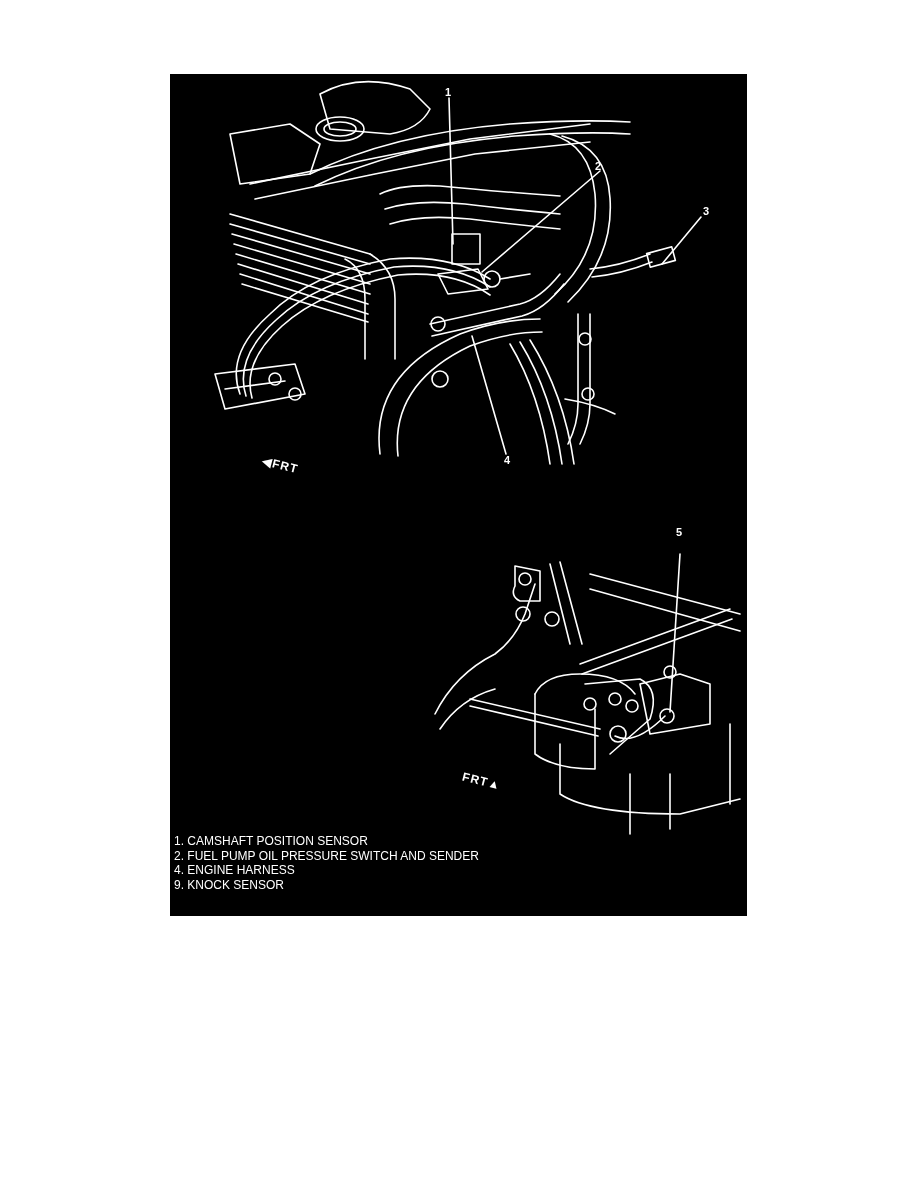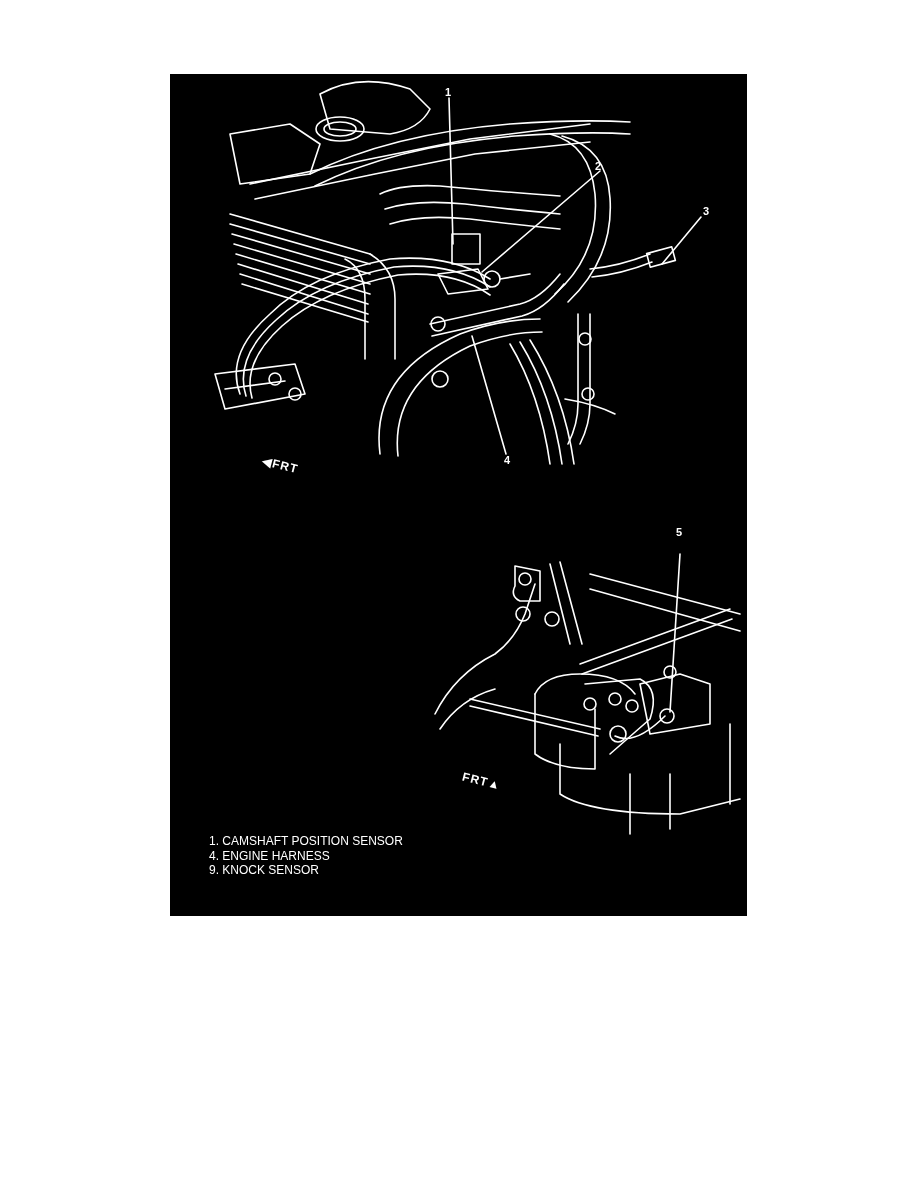--- a/index.html
+++ b/index.html
@@ -1,21 +1,21 @@
 <!DOCTYPE html>
 <html><head>
 <meta charset="utf-8">
 <style>
   html,body{margin:0;padding:0;background:#ffffff;}
   body{width:918px;height:1188px;position:relative;overflow:hidden;font-family:"Liberation Sans",sans-serif;}
   .panel{position:absolute;left:170px;top:74px;width:577px;height:842px;background:#000000;overflow:hidden;}
   .panel svg{position:absolute;left:0;top:0;}
   .callout{position:absolute;color:#ffffff;font-size:11px;font-weight:bold;font-family:"Liberation Sans",sans-serif;}
   .frt{position:absolute;color:#ffffff;font-size:12px;font-weight:bold;font-family:"Liberation Sans",sans-serif;letter-spacing:1px;}
-  .legend{position:absolute;left:4px;top:760px;color:#ffffff;font-size:12px;line-height:14.5px;font-family:"Liberation Sans",sans-serif;margin-left:35px;}
+  .legend{position:absolute;left:4px;top:760px;color:#ffffff;font-size:12px;line-height:14.5px;font-family:"Liberation Sans",sans-serif;}
   .legend div{white-space:nowrap;}
 </style>
 </head>
 <body>
 
 <div class="panel">
 
   <svg width="577" height="430" viewBox="0 0 577 430" fill="none" stroke="#ffffff" stroke-width="1.6" stroke-linecap="round" stroke-linejoin="round">
 
     <path d="M150 20 q40 -22 90 -5 l20 20 q-10 20 -40 25 l-60 -5 z"></path>
@@ -131,16 +131,17 @@
 
   <div class="frt" style="left:92px;top:384px;transform:rotate(14deg);">
     <span>◀</span><span>FRT</span>
   </div>
   <div class="frt" style="left:292px;top:700px;transform:rotate(14deg);">
     <span>FRT</span><span>▲</span>
   </div>
 
   <div class="legend">
     <div>1. CAMSHAFT POSITION SENSOR</div>
+    <div>2. FUEL PUMP OIL PRESSURE SWITCH AND SENDER</div>
     <div>4. ENGINE HARNESS</div>
     <div>9. KNOCK SENSOR</div>
   </div>
 </div>
 
 </body></html>

